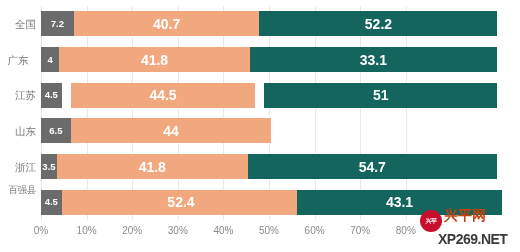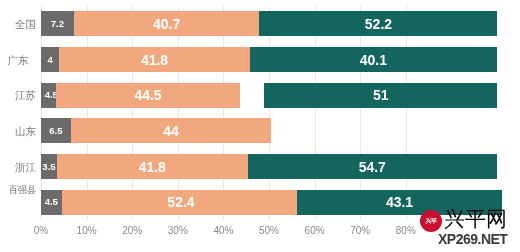--- a/index.html
+++ b/index.html
@@ -92,23 +92,23 @@
     background:#c8102e;
     display:flex;align-items:center;justify-content:center;
   }
   #wm-logo span{
     color:#ffffff;font-size:6px;font-weight:bold;
     line-height:1;letter-spacing:-0.5px;
   }
   #wm-cn{
     position:absolute;
     left:24px;top:2px;
-    color:#000000;
-    font-size:21px;
-    font-weight:normal;
+    color:#c2410c;
+    font-size:14px;
+    font-weight:bold;
     line-height:1;
     letter-spacing:0px;
     white-space:nowrap;
   }
   #wm-url{
     position:absolute;
     left:18px;top:26px;
     color:#3a3a3a;
     font-size:14px;
     font-weight:bold;
@@ -156,28 +156,28 @@
           </div>
         </div>
         <div class="bar-row" style="top: 41px;">
           <div class="seg s0" style="left: 0px; width: 18.24px; background: rgb(107, 107, 107);">
             <span>4</span>
           </div>
           <div class="seg s1" style="left: 18.24px; width: 190.608px; background: rgb(242, 168, 126);">
             <span>41.8</span>
           </div>
           <div class="seg s2" style="left: 208.848px; width: 247.152px; background: rgb(19, 101, 94);">
-            <span>40.1</span>
+            <span>33.1</span>
           </div>
         </div>
         <div class="bar-row" style="top: 76.6667px;">
           <div class="seg s0" style="left: 0px; width: 20.52px; background: rgb(107, 107, 107);">
             <span>4.5</span>
           </div>
-          <div class="seg s1" style="left: 15px; width: 184px; background: rgb(242, 168, 126);">
+          <div class="seg s1" style="left: 30px; width: 184px; background: rgb(242, 168, 126);">
             <span>44.5</span>
           </div>
           <div class="seg s2" style="left: 223.44px; width: 232.56px; background: rgb(19, 101, 94);">
             <span>51</span>
           </div>
         </div>
         <div class="bar-row" style="top: 112.333px;">
           <div class="seg s0" style="left: 0px; width: 29.64px; background: rgb(107, 107, 107);">
             <span>6.5</span>
           </div>

